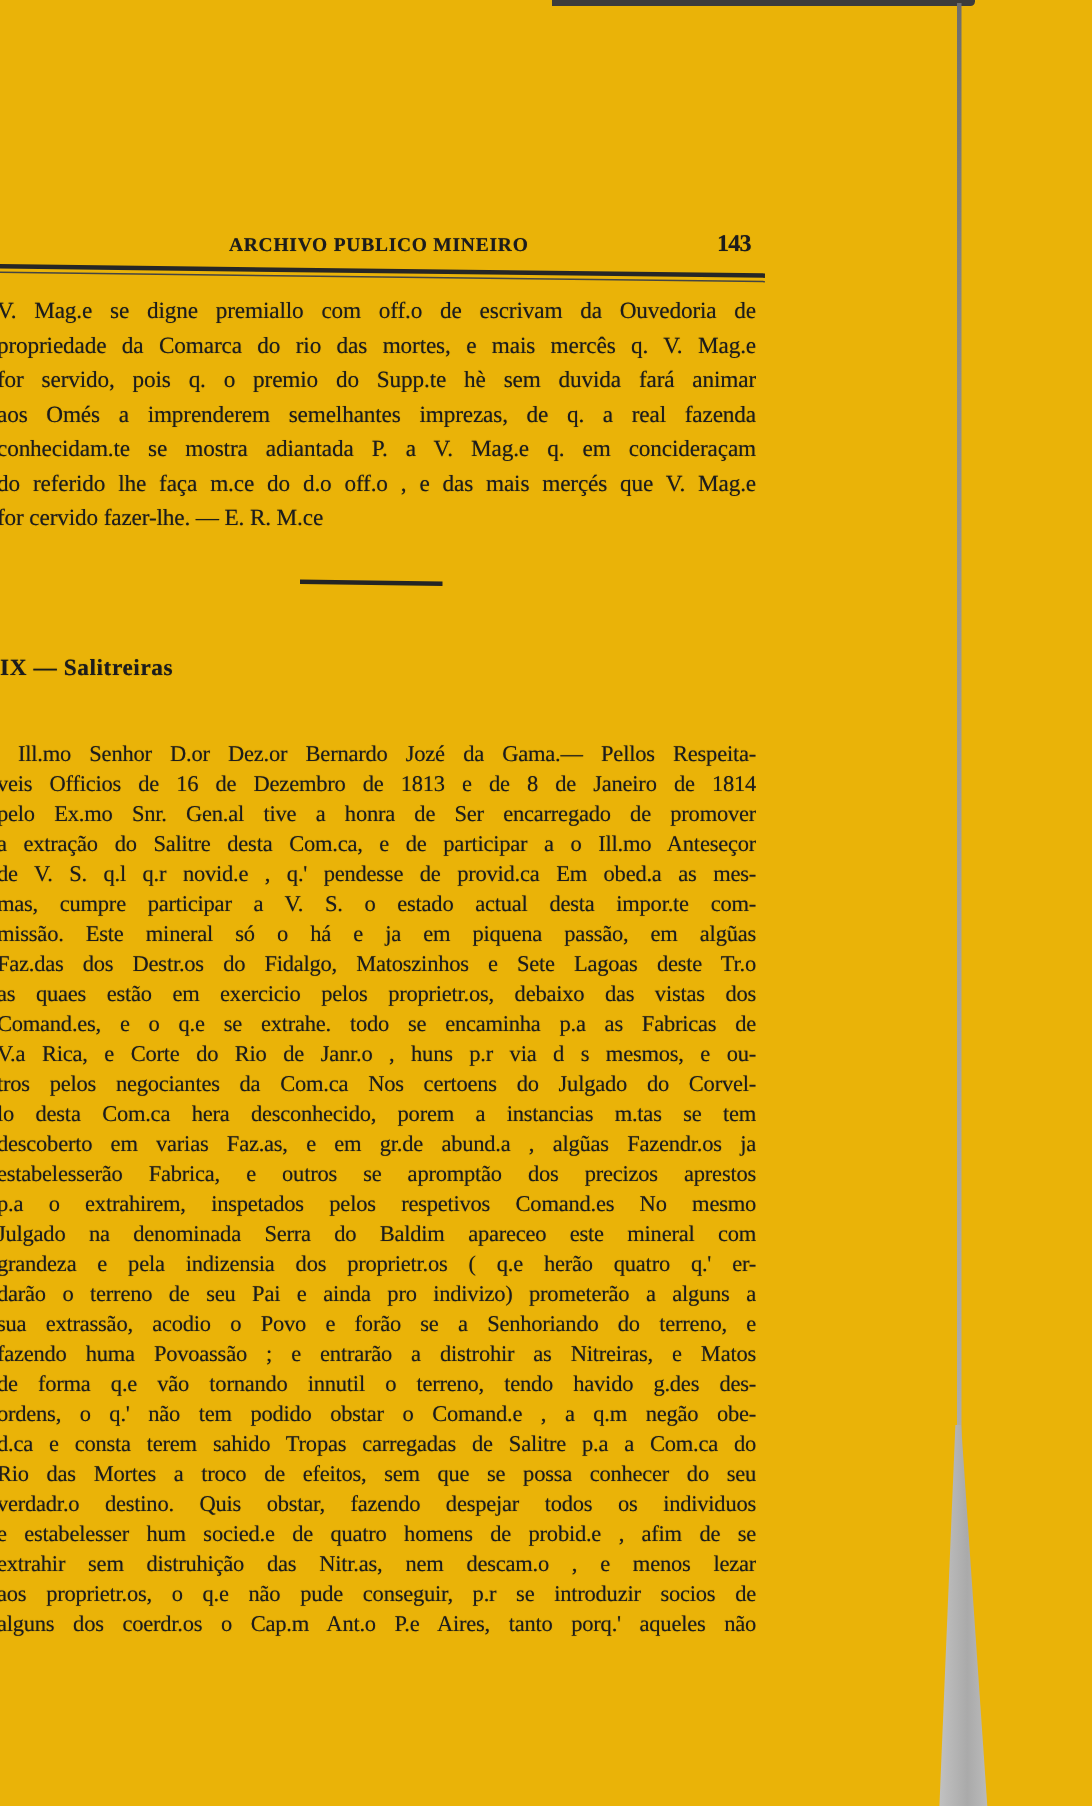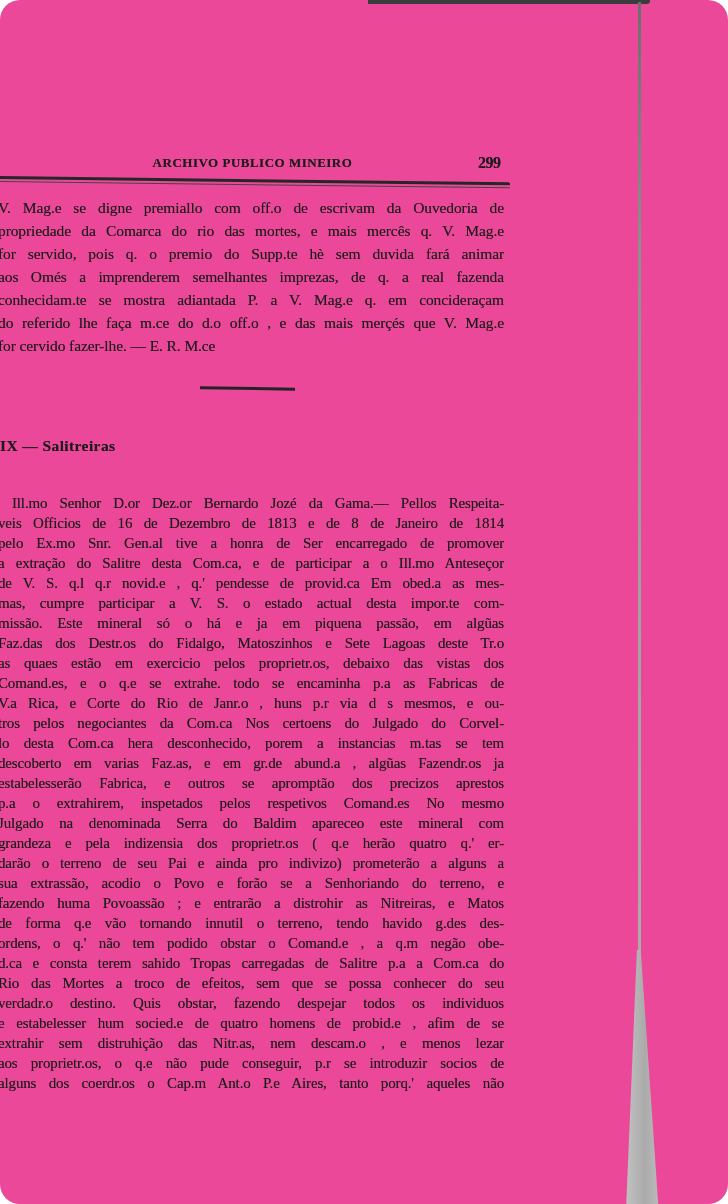--- a/index.html
+++ b/index.html
@@ -1,21 +1,20 @@
 <!DOCTYPE html>
 <html><head>
 <meta charset="utf-8">
 <style>
   html,body { margin:0; padding:0; background:#ffffff; }
   .page {
     position:relative; width:728px; height:1204px;
-    background:#ec4899; overflow:hidden;
+    background:#eab308; overflow:hidden;
     font-family:"Liberation Serif","DejaVu Serif",serif;
     color:#1c1c1c;
-    border-radius:20px;
   }
   
   .edge-top {
     position:absolute; left:368px; top:0; width:282px; height:4px;
     background:#3c3c3c; border-radius:0 0 3px 0;
   }
   .edge-vert {
     position:absolute; left:638px; top:2px; width:3px; height:1010px;
     background:linear-gradient(180deg,#6e6e6e 0%,#8f8f8f 25%,#a2a2a2 60%,#adadad 100%);
   }
@@ -75,21 +74,21 @@
 <body>
 
 <div class="page">
 
   <div class="edge-top"></div>
   <div class="edge-vert"></div>
   <div class="edge-wedge"></div>
 
   <div class="running-head">ARCHIVO PUBLICO MINEIRO</div>
 
-  <div class="page-number">299</div>
+  <div class="page-number">143</div>
 
   <div class="rule-double">
     <div class="rl-thick"></div>
     <div class="rl-thin"></div>
   </div>
 
   <div class="para para1 no-justify-last">
       <div class="tline">V. Mag.e se digne premiallo com off.o de escrivam da Ouvedoria de</div>
       <div class="tline">propriedade da Comarca do rio das mortes, e mais mercês q. V. Mag.e</div>
       <div class="tline">for servido, pois q. o premio do Supp.te hè sem duvida fará animar</div>

